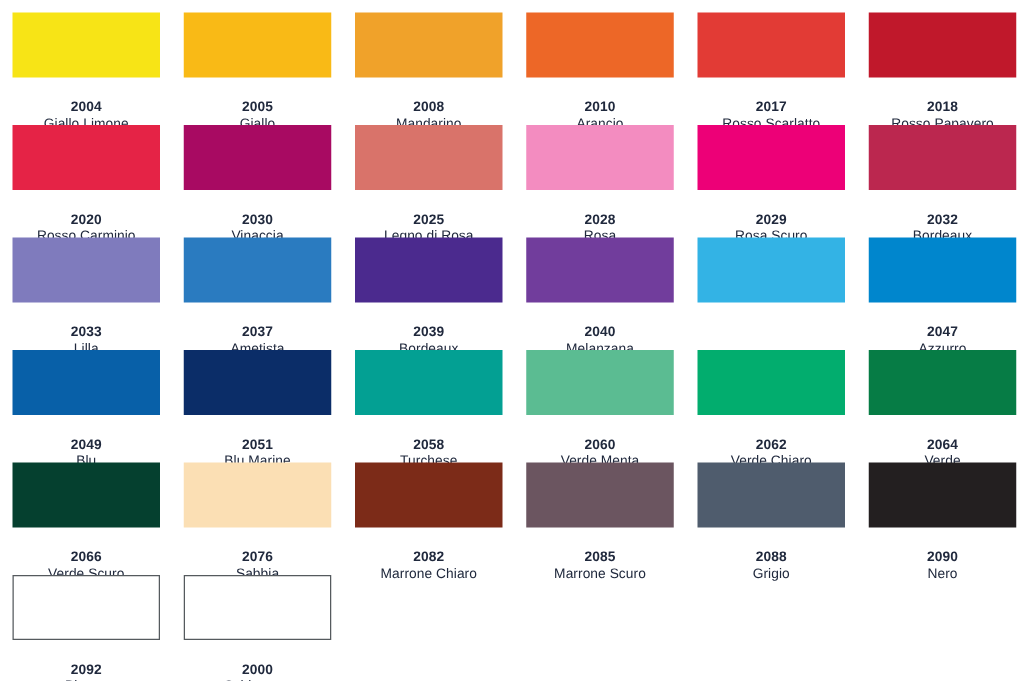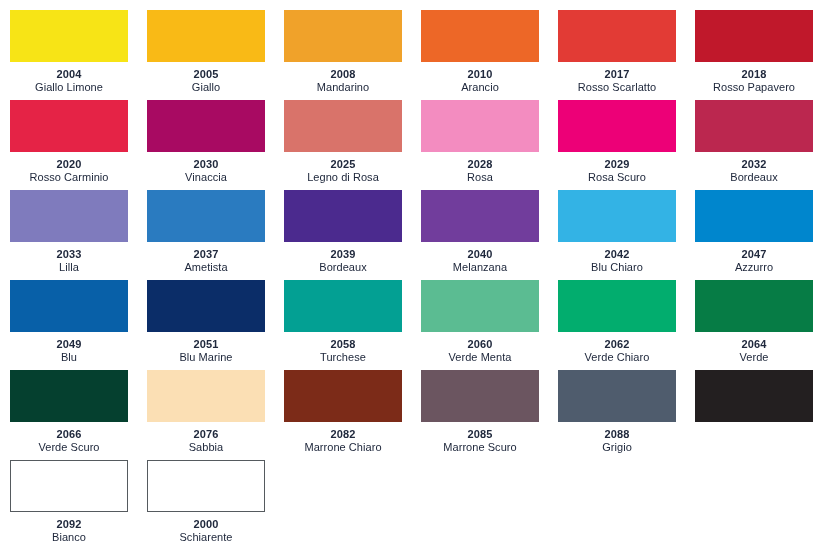--- a/index.html
+++ b/index.html
@@ -35,21 +35,21 @@
     height: 52px;
     box-sizing: border-box;
     display: block;
   }
   .swatch-chip.bordered {
     border: 1px solid #555a5e;
   }
   .swatch-caption {
     width: 118px;
     text-align: center;
-    padding-top: 6px;
+    padding-top: 18px;
     box-sizing: border-box;
   }
   .swatch-code {
     display: block;
     font-size: 11px;
     font-weight: bold;
     color: #20293d;
     line-height: 13px;
     letter-spacing: 0.1px;
   }
@@ -174,24 +174,20 @@
     </div>
     <div class="swatch-cell">
       <div class="swatch-chip" style="background-image: ; background-position-x: ; background-position-y: ; background-size: ; background-repeat: ; background-attachment: ; background-origin: ; background-clip: ; background-color: rgb(113, 61, 156); --c: #713d9c;"></div>
       <div class="swatch-caption">
         <span class="swatch-code">2040</span>
         <span class="swatch-name">Melanzana</span>
       </div>
     </div>
     <div class="swatch-cell">
       <div class="swatch-chip" style="background-image: ; background-position-x: ; background-position-y: ; background-size: ; background-repeat: ; background-attachment: ; background-origin: ; background-clip: ; background-color: rgb(51, 179, 229); --c: #33b3e5;"></div>
-      <div class="swatch-caption">
-        <span class="swatch-code">2042</span>
-        <span class="swatch-name">Blu Chiaro</span>
-      </div>
     </div>
     <div class="swatch-cell">
       <div class="swatch-chip" style="background-image: ; background-position-x: ; background-position-y: ; background-size: ; background-repeat: ; background-attachment: ; background-origin: ; background-clip: ; background-color: rgb(0, 134, 205); --c: #0086cd;"></div>
       <div class="swatch-caption">
         <span class="swatch-code">2047</span>
         <span class="swatch-name">Azzurro</span>
       </div>
     </div>
     <div class="swatch-cell">
       <div class="swatch-chip" style="background-image: ; background-position-x: ; background-position-y: ; background-size: ; background-repeat: ; background-attachment: ; background-origin: ; background-clip: ; background-color: rgb(8, 96, 168); --c: #0860a8;"></div>
@@ -265,20 +261,24 @@
     </div>
     <div class="swatch-cell">
       <div class="swatch-chip" style="background-image: ; background-position-x: ; background-position-y: ; background-size: ; background-repeat: ; background-attachment: ; background-origin: ; background-clip: ; background-color: rgb(79, 92, 109); --c: #4f5c6d;"></div>
       <div class="swatch-caption">
         <span class="swatch-code">2088</span>
         <span class="swatch-name">Grigio</span>
       </div>
     </div>
     <div class="swatch-cell">
       <div class="swatch-chip" style="background-image: ; background-position-x: ; background-position-y: ; background-size: ; background-repeat: ; background-attachment: ; background-origin: ; background-clip: ; background-color: rgb(35, 31, 32); --c: #231f20;"></div>
+      <div class="swatch-caption">
+        <span class="swatch-code">2090</span>
+        <span class="swatch-name">Nero</span>
+      </div>
     </div>
     <div class="swatch-cell">
       <div class="swatch-chip bordered" style="background-image: ; background-position-x: ; background-position-y: ; background-size: ; background-repeat: ; background-attachment: ; background-origin: ; background-clip: ; background-color: rgb(255, 255, 255); --c: #ffffff; border-color: rgb(85, 90, 94);"></div>
       <div class="swatch-caption">
         <span class="swatch-code">2092</span>
         <span class="swatch-name">Bianco</span>
       </div>
     </div>
     <div class="swatch-cell">
       <div class="swatch-chip bordered" style="background-image: ; background-position-x: ; background-position-y: ; background-size: ; background-repeat: ; background-attachment: ; background-origin: ; background-clip: ; background-color: rgb(255, 255, 255); --c: #ffffff; border-color: rgb(85, 90, 94);"></div>

